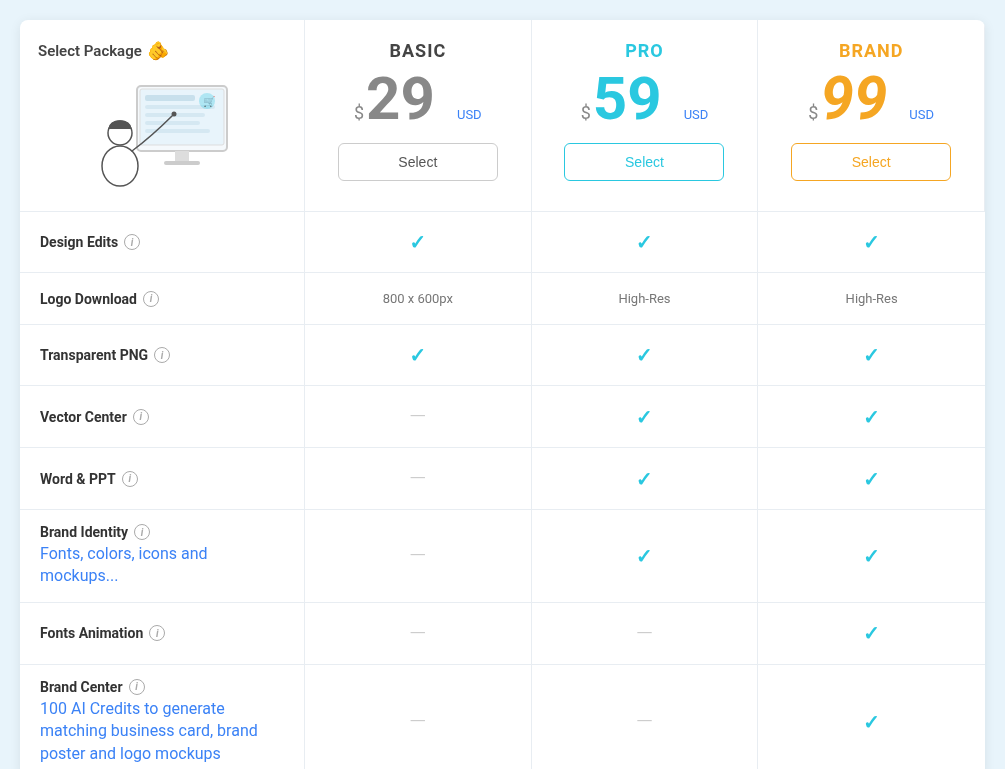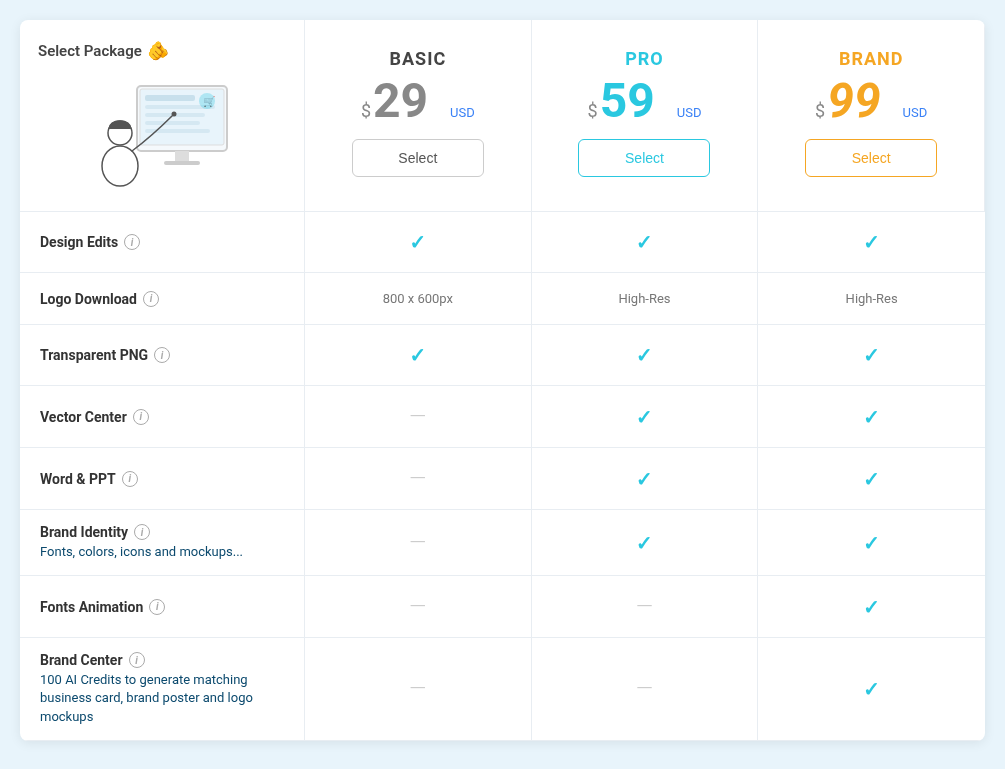--- a/index.html
+++ b/index.html
@@ -20,21 +20,21 @@
       overflow: hidden;
       box-shadow: 0 2px 12px rgba(0,0,0,0.08);
     }
 
     .table-grid {
       display: grid;
       grid-template-columns: 285px 1fr 1fr 1fr;
     }
 
     .header-cell {
-      padding: 28px 16px;
+      padding: 20px 16px;
       text-align: center;
       border-right: 1px solid #e8edf2;
       border-bottom: 1px solid #e8edf2;
     }
 
     .header-cell:first-child {
       text-align: left;
       border-right: 1px solid #e8edf2;
     }
 
@@ -91,38 +91,38 @@
       margin-bottom: 14px;
     }
 
     .price-dollar {
       font-size: 18px;
       color: #888;
       font-weight: 400;
     }
 
     .price-amount {
-      font-size: 48px;
+      font-size: 60px;
       font-weight: 700;
       color: #888;
       line-height: 1;
     }
 
     .price-amount.pro { color: #2ac8e0; }
     .price-amount.brand { color: #f5a623; font-style: italic; }
 
     .price-currency {
       font-size: 13px;
       color: #3b82f6;
       font-weight: 400;
       margin-left: 20px;
     }
 
     .select-btn {
-      width: 132px;
+      width: 160px;
       padding: 10px 0;
       border-radius: 6px;
       font-size: 14px;
       font-weight: 500;
       cursor: pointer;
       background: #fff;
       transition: background 0.2s;
     }
 
     .select-btn.basic {
@@ -169,22 +169,22 @@
     .feature-name {
       font-weight: 700;
       font-size: 14px;
       color: #333;
       display: flex;
       align-items: center;
       gap: 6px;
     }
 
     .feature-sub {
-      font-size: 13px;
-      color: #0c4a6e;
+      font-size: 16px;
+      color: #3b82f6;
       margin-top: 3px;
       line-height: 1.4;
     }
 
     .info-icon {
       width: 16px;
       height: 16px;
       border-radius: 50%;
       border: 1.5px solid #aaa;
       display: inline-flex;

